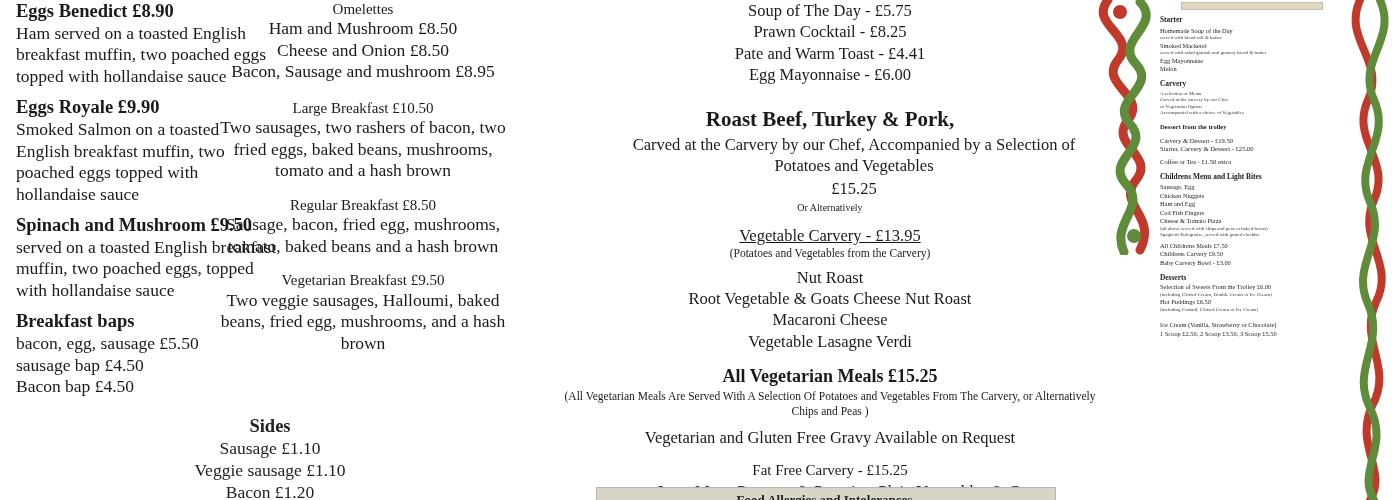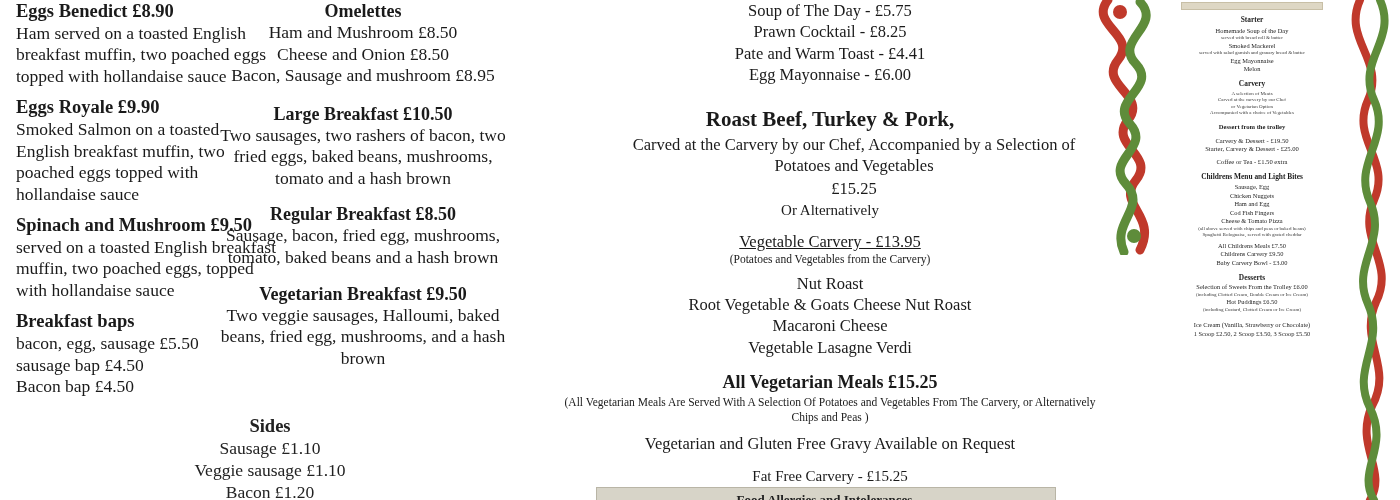--- a/index.html
+++ b/index.html
@@ -44,22 +44,22 @@
     left: 218px;
     top: 0px;
     width: 290px;
     text-align: center;
     font-size: 17.5px;
     line-height: 1.23;
     color: #1a1a1a;
   }
   .col-mid .blk { margin-bottom: 10px; }
   .col-mid .hd {
-    font-weight: bold;
-    font-size: 18px;
+    font-weight: normal;
+    font-size: 15px;
   }
 
   
   .col-carv {
     position: absolute;
     left: 560px;
     top: 0px;
     width: 540px;
     text-align: center;
     color: #1a1a1a;
@@ -73,21 +73,21 @@
     font-size: 21px;
     margin-top: 21px;
   }
   .carv-sub {
     font-size: 16.5px;
     line-height: 1.28;
     margin-top: 2px;
     margin-left: 48px;
   }
   .carv-small {
-    font-size: 15px;
+    font-size: 10px;
     margin-top: 3px;
   }
   .carv-mid {
     font-size: 16.5px;
     line-height: 1.3;
     margin-top: 12px;
     text-decoration: underline;
   }
   .carv-tiny {
     font-size: 11.5px;
@@ -162,21 +162,20 @@
     height: 500px;
   }
 
   
   .mini {
     position: absolute;
     left: 1160px;
     top: 0px;
     width: 184px;
     height: 500px;
-    text-align: center;
     color: #1d1d1d;
     font-size: 6.2px;
     line-height: 1.32;
     overflow: hidden;
   }
   .mini .bar {
     margin: 2px auto 5px auto;
     width: 140px;
     height: 6px;
     background: #ded7c4;

